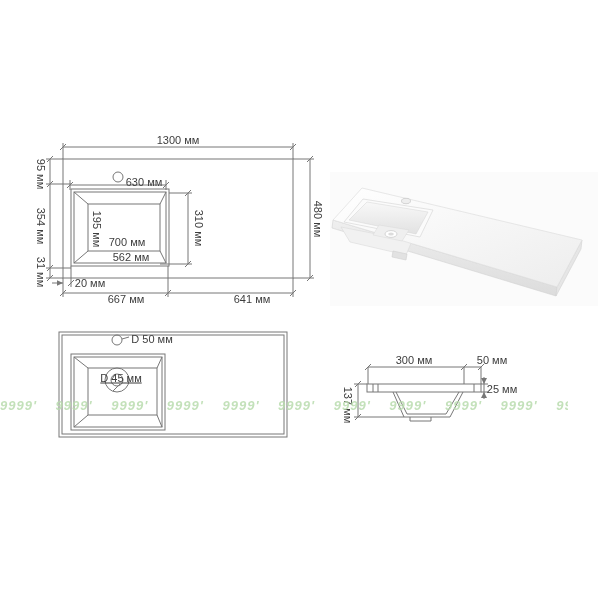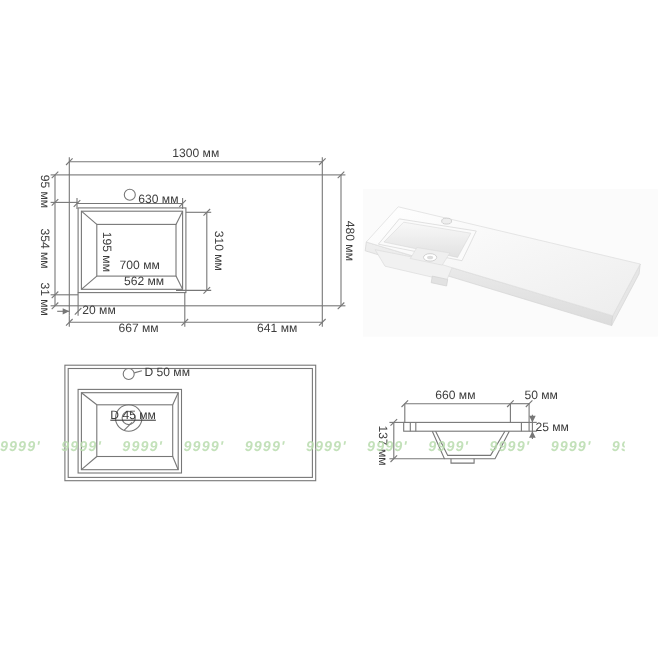--- a/index.html
+++ b/index.html
@@ -176,20 +176,20 @@
   <div class="lbl" style="left:127px;top:242px;">700 мм</div>
   <div class="lbl" style="left:119px;top:257px;margin-left:12px;">562 мм</div>
   <div class="lbl vert" style="left:198px;top:228px;">310 мм</div>
   <div class="lbl" style="left:90px;top:283px;">20 мм</div>
   <div class="lbl" style="left:120px;top:299px;padding-left:12px;">667 мм</div>
   <div class="lbl" style="left:252px;top:299px;">641 мм</div>
 
   <div class="lbl" style="left:152px;top:339px;">D 50 мм</div>
   <div class="lbl" style="left:121px;top:378px;text-decoration:underline;">D 45 мм</div>
 
-  <div class="lbl" style="left:414px;top:360px;">660 мм</div>
+  <div class="lbl" style="left:414px;top:360px;">300 мм</div>
   <div class="lbl" style="left:492px;top:360px;">50 мм</div>
   <div class="lbl" style="left:502px;top:389px;">25 мм</div>
   <div class="lbl vert" style="left:347px;top:405px;">137 мм</div>
 
   <div class="watermark">9999' 9999' 9999' 9999' 9999' 9999' 9999' 9999' 9999' 9999' 9999'</div>
 
 </div>
 
 </body></html>

